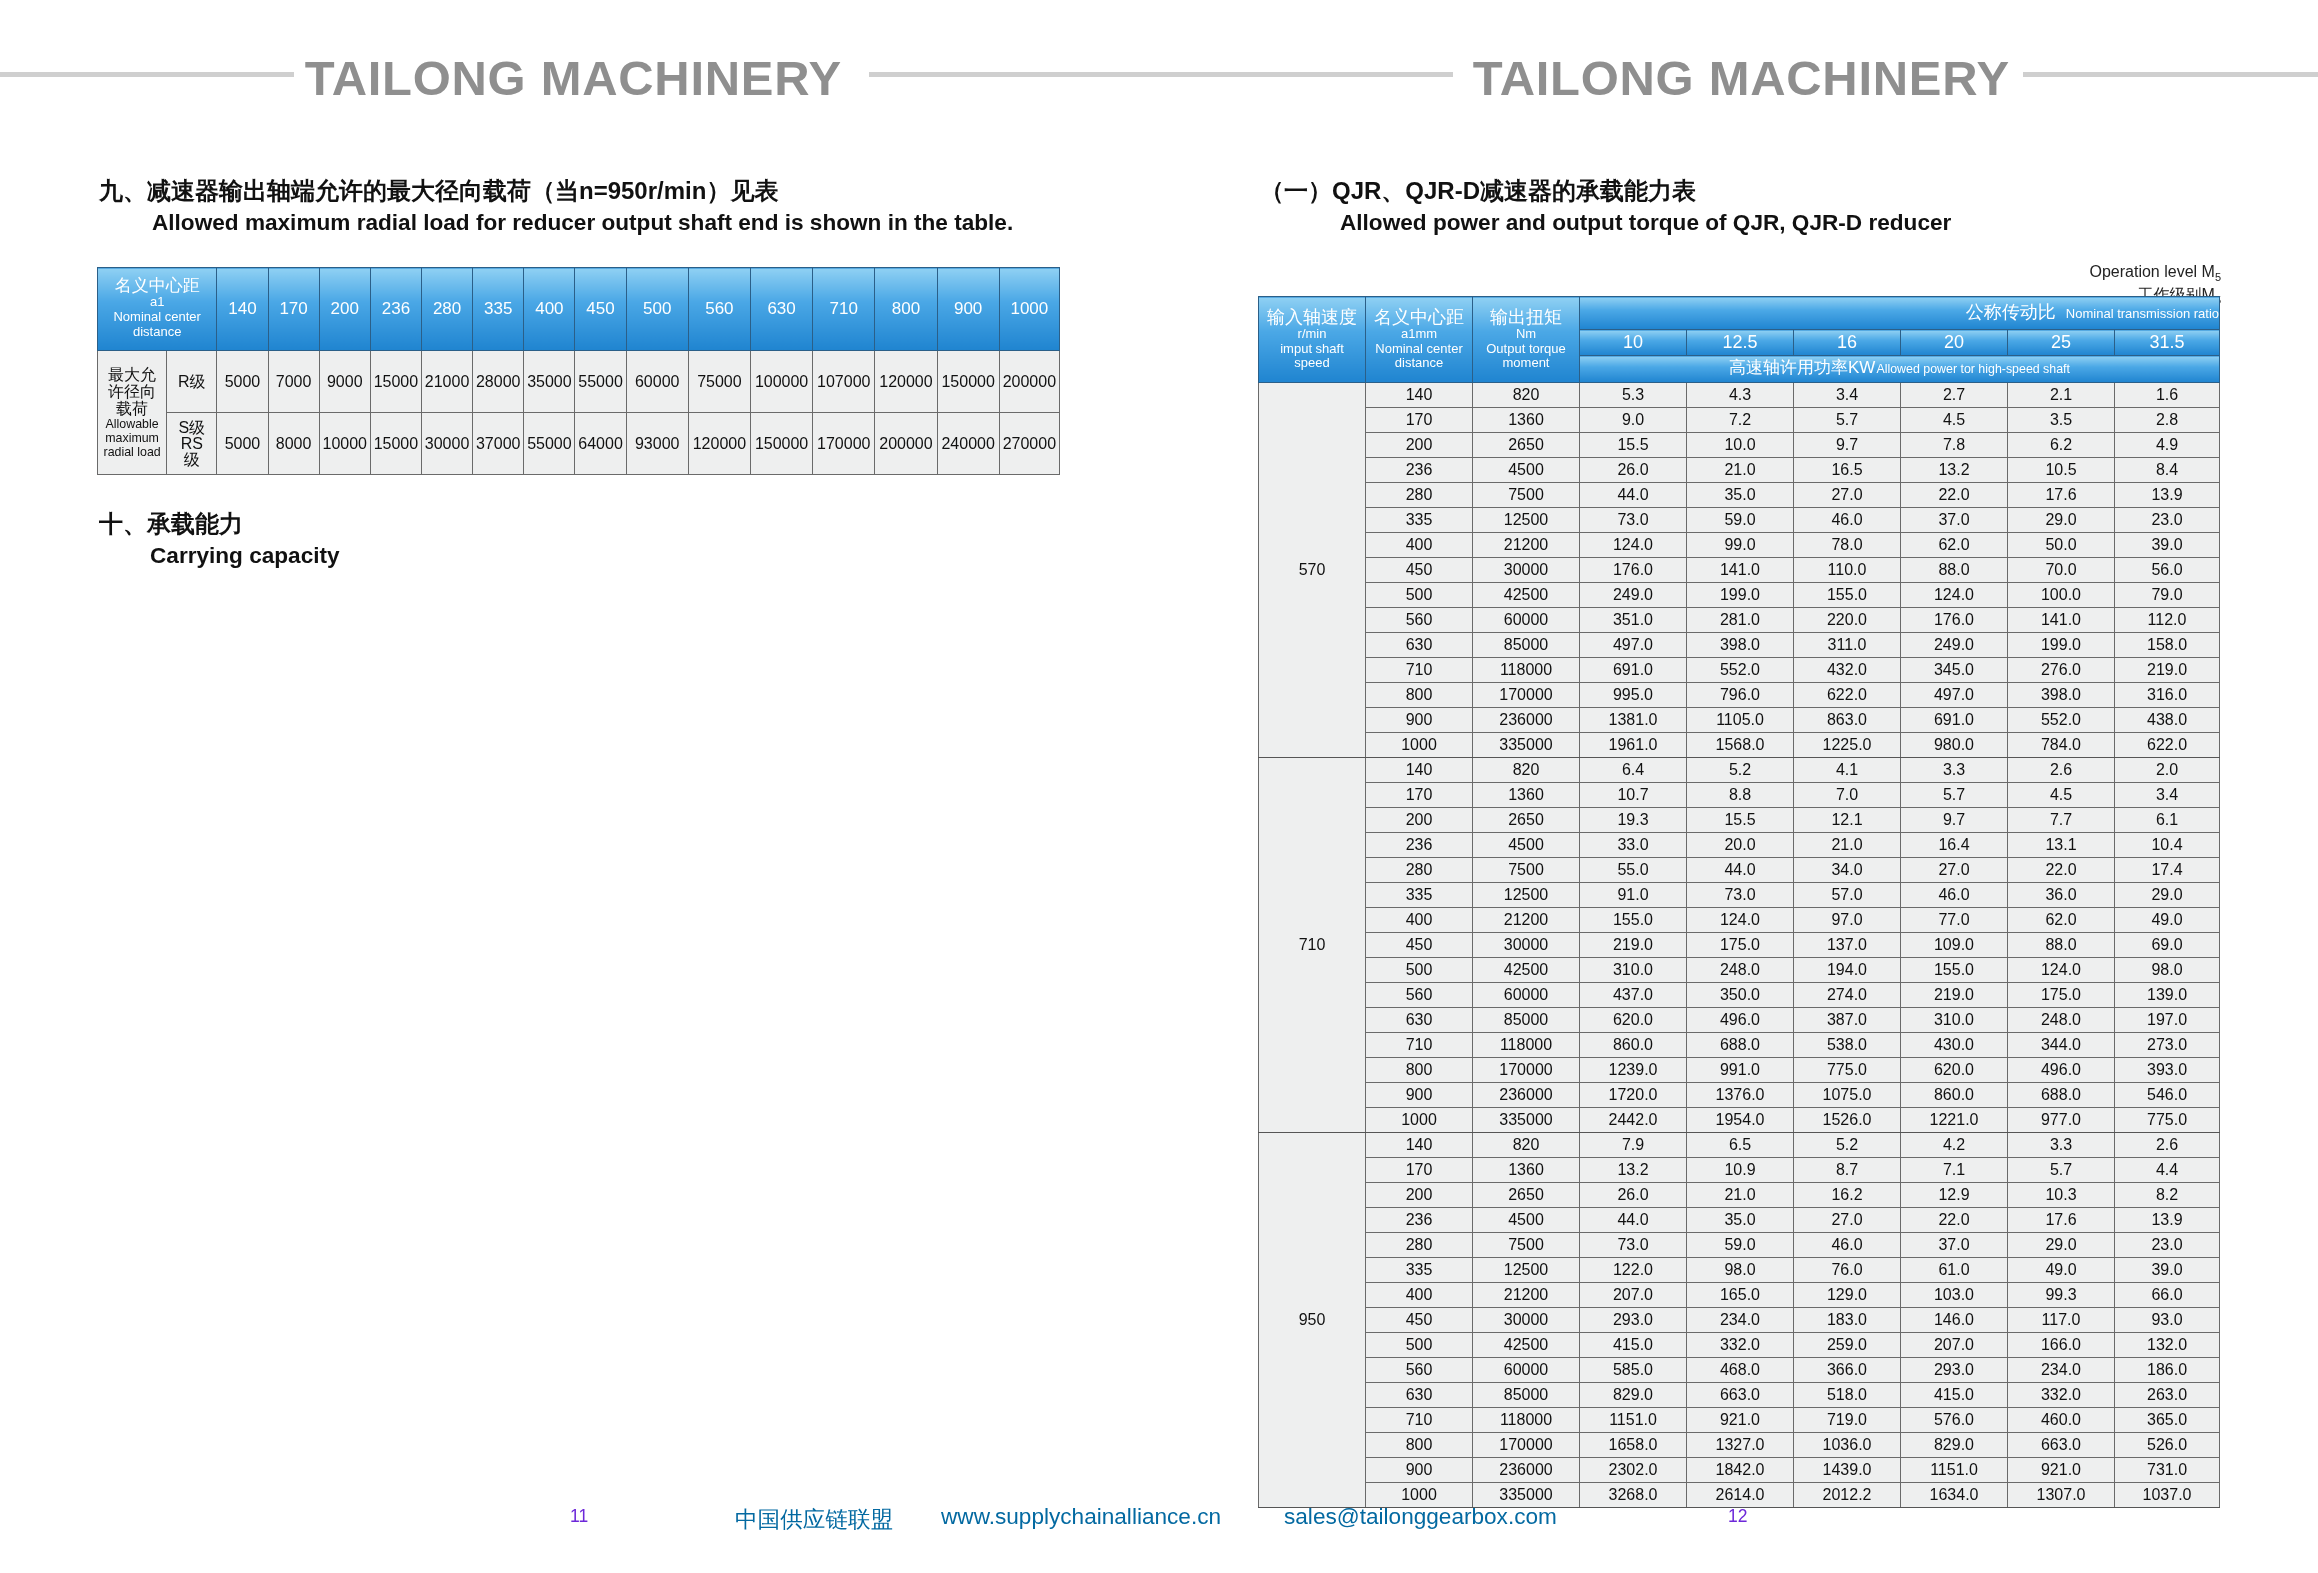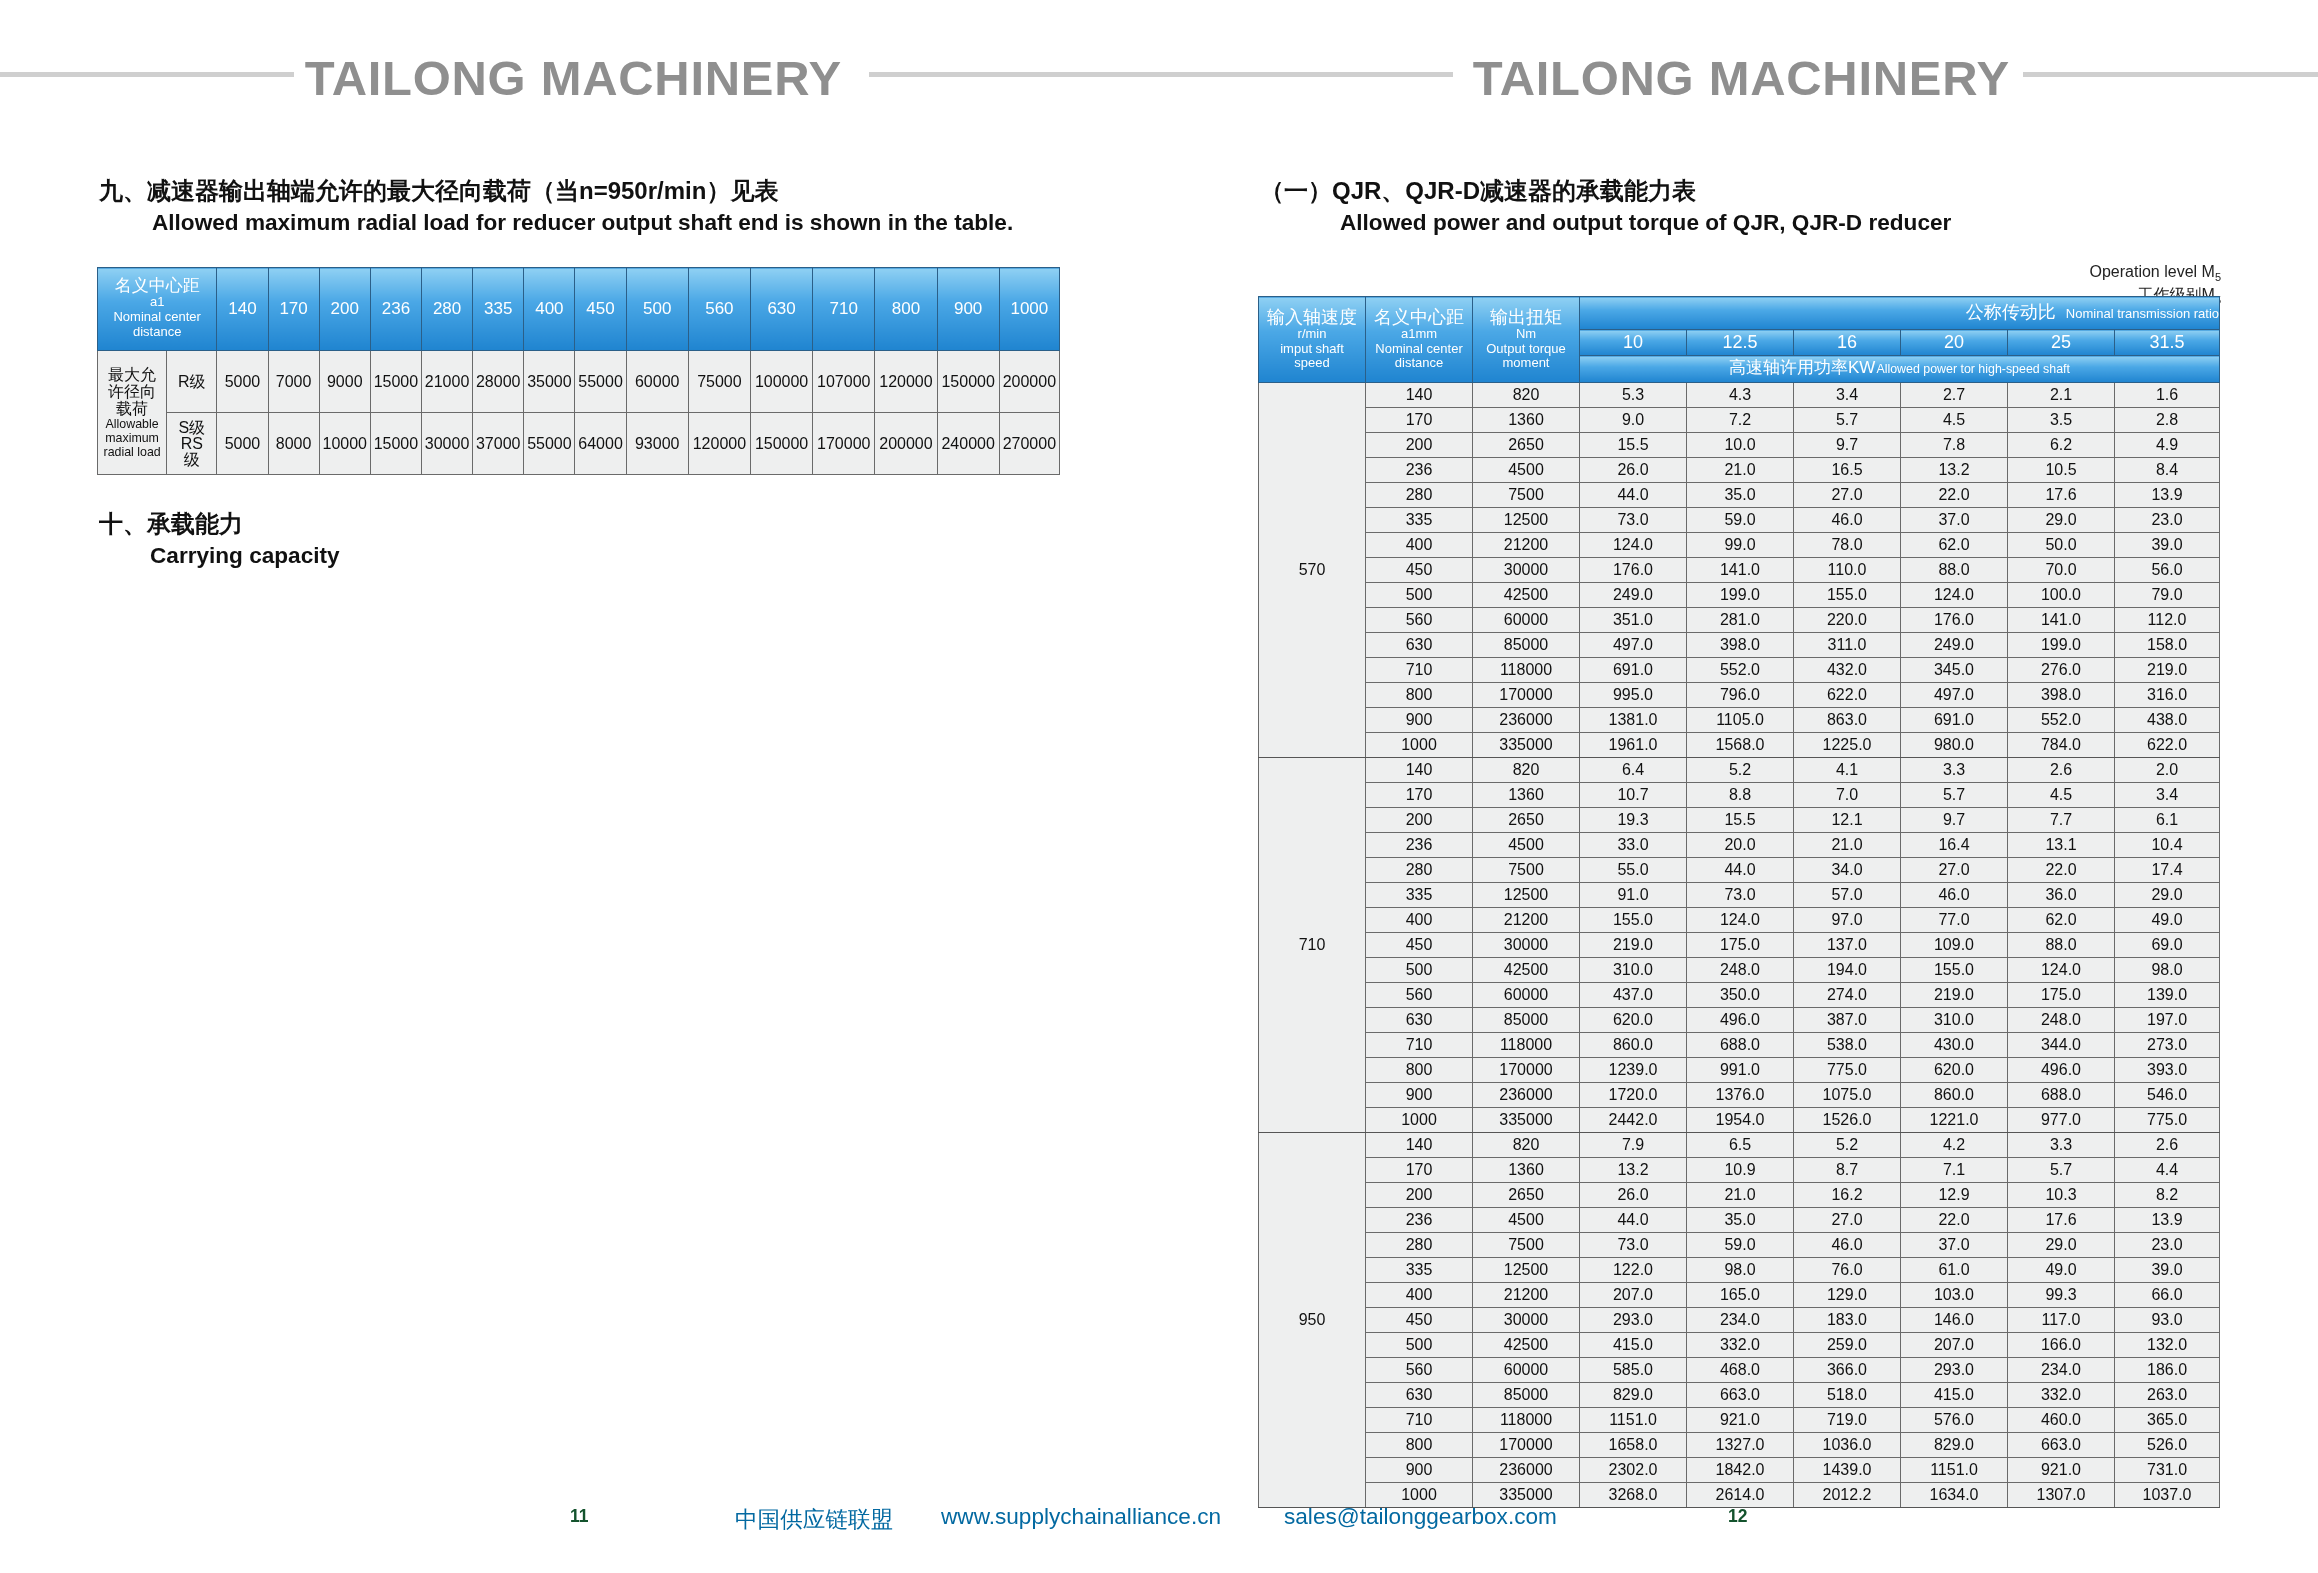--- a/index.html
+++ b/index.html
@@ -33,21 +33,21 @@
   #cap .hdr .cn { font-size:18px; line-height:19px; }
   #cap .hdr.ratio-title { font-size:18px; height:32px;text-align:right; }
   #cap .hdr.ratio-title .en { font-size:13px; margin-left:10.2px; }
   #cap .hdr.ratio { font-size:18px; height:25px; }
   #cap .hdr.power-title { font-size:17px; height:25.6px; }
   #cap .hdr.power-title .en { font-size:12.4px; margin-left:1px; }
   #cap .body-cell { font-size:16px; height:24px; }
   #cap .speed { font-size:16px; }
 
   .footer { position:absolute; top:1504px; font-size:22.6px; color:#0369a1; white-space:nowrap; }
-  .pgnum { position:absolute; top:1506px; font-weight:bold; font-size:17.5px; color:#14532d; }
+  .pgnum { position:absolute; top:1506px; font-weight:normal; font-size:17.5px; color:#6d28d9; }
 </style>
 </head>
 <body>
 
 <div class="hline" style="left:0; top:72px; width:294px;"></div>
 <div class="brand" style="left:310px;">TAILONG MACHINERY</div>
 <div class="hline" style="left:869px; top:72px; width:584px;"></div>
 <div class="brand" style="left:1478px;">TAILONG MACHINERY</div>
 <div class="hline" style="left:2023px; top:72px; width:296px;"></div>
 

